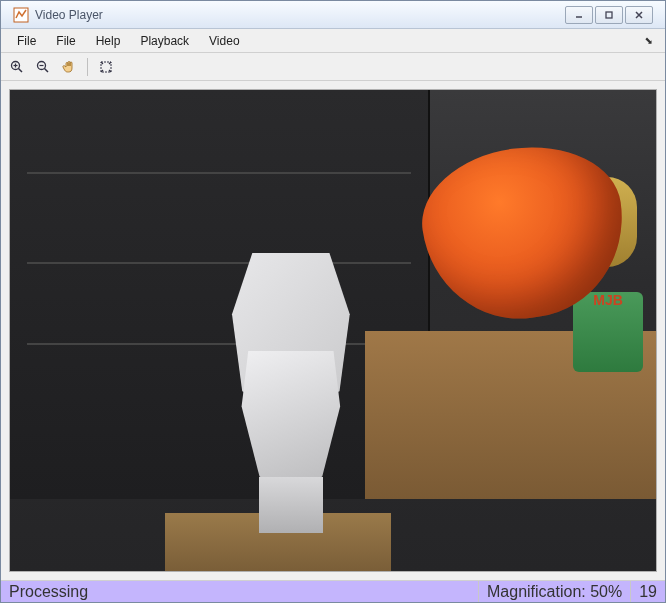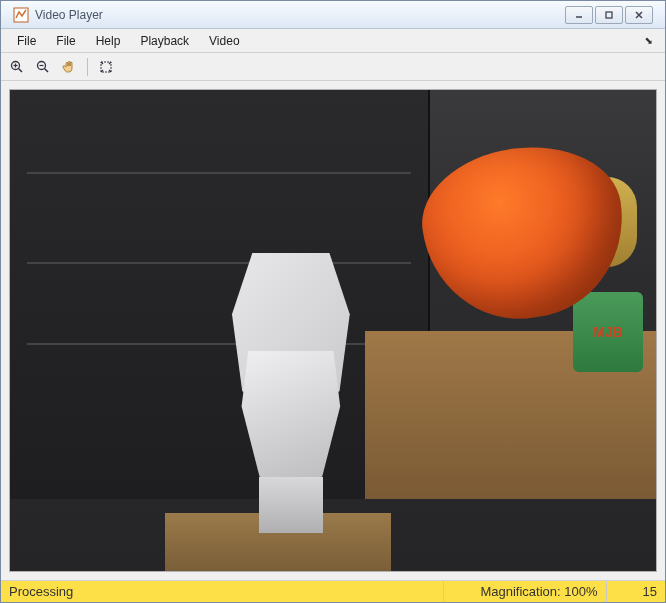--- a/index.html
+++ b/index.html
@@ -19,28 +19,28 @@
   .tool-sep { width: 1px; height: 18px; background: #c0c0c0; margin: 0 4px; }
   .content { flex: 1; background: #f0f0f0; padding: 8px; display: flex; }
   .video-frame { flex: 1; background: #fff; border: 1px solid #b0b0b0; display: flex; align-items: center; justify-content: center; overflow: hidden; position: relative; }
   .video-scene { width: 100%; height: 100%; position: relative; background: linear-gradient(to bottom, #3a3a3c 0%, #2c2c2e 40%, #252527 100%); }
   
   .shelf { position: absolute; left: 0; top: 0; width: 65%; height: 85%; background: linear-gradient(#2a2a2c, #1e1e20); border-right: 2px solid #111; }
   .shelf-row { position: absolute; left: 4%; right: 4%; height: 2px; background: #444; }
   .shelf-row.r1 { top: 20%; } .shelf-row.r2 { top: 42%; } .shelf-row.r3 { top: 62%; }
   .desk { position: absolute; right: 0; bottom: 15%; width: 45%; height: 35%; background: linear-gradient(#a07848, #7a5a34); }
   .lamp-shade { position: absolute; right: 5%; top: 12%; width: 200px; height: 170px; background: radial-gradient(ellipse at 40% 30%, #ff7a2a, #e0501a 60%, #b8380c); border-radius: 50% 50% 48% 48% / 40% 40% 60% 60%; transform: rotate(-8deg); box-shadow: inset -20px -20px 40px rgba(0,0,0,0.3); }
-  .can-mjb { position: absolute; right: 2%; top: 42%; width: 70px; height: 80px; background: linear-gradient(#4a9a5a, #2e7a3e); border-radius: 6px; display: flex; align-items: center; justify-content: center; color: #c42; font-weight: bold; font-size: 14px; margin-left: 41px; }
+  .can-mjb { position: absolute; right: 2%; top: 42%; width: 70px; height: 80px; background: linear-gradient(#4a9a5a, #2e7a3e); border-radius: 6px; display: flex; justify-content: center; color: #c42; font-weight: bold; font-size: 14px; margin-left: 41px; }
   .can-top { position: absolute; right: 3%; top: 18%; width: 60px; height: 90px; background: linear-gradient(#d0b050, #a08030); border-radius: 30px; }
   .head { position: absolute; left: 28%; bottom: 8%; width: 200px; height: 280px; }
   .head-top { position: absolute; top: 0; left: 18%; width: 64%; height: 55%; background: linear-gradient(135deg, #e8e8ea, #c8c8ca); clip-path: polygon(20% 0, 80% 0, 96% 40%, 88% 90%, 60% 100%, 40% 100%, 12% 90%, 4% 40%); }
   .head-face { position: absolute; top: 35%; left: 22%; width: 56%; height: 50%; background: linear-gradient(160deg, #f0f0f2, #b8b8ba); clip-path: polygon(12% 0, 88% 0, 94% 40%, 78% 90%, 50% 100%, 22% 90%, 6% 40%); }
   .head-neck { position: absolute; bottom: 0; left: 34%; width: 32%; height: 20%; background: linear-gradient(#d8d8da, #b0b0b2); }
   .box { position: absolute; left: 24%; bottom: 0; width: 35%; height: 12%; background: linear-gradient(#9a7a4a, #7a5e38); }
-  .statusbar { height: 22px; background: #fde047; border-top: 1px solid #d0d0d0; display: flex; align-items: stretch; font-size: 13px; color: #333; gap: 28px; }
+  .statusbar { height: 22px; background: #c4b5fd; border-top: 1px solid #d0d0d0; display: flex; align-items: stretch; font-size: 16px; color: #333; }
   .status-cell { padding: 0 8px; display: flex; align-items: center; border-right: 1px solid #c8c8c8; }
   .status-cell:first-child { flex: 1; border-left: none; }
   .status-cell:last-child { border-right: none; }
   svg { display: block; }
 </style>
 </head>
 <body>
 
 <div class="window">
 
@@ -138,17 +138,17 @@
           <div class="head-top"></div>
           <div class="head-face"></div>
           <div class="head-neck"></div>
         </div>
       </div>
     </div>
   </div>
 
   <div class="statusbar">
     <div class="status-cell">Processing</div>
-    <div class="status-cell">Magnification: 100%</div>
-    <div class="status-cell">15</div>
+    <div class="status-cell">Magnification: 50%</div>
+    <div class="status-cell">19</div>
   </div>
 
 </div>
 
 </body></html>

